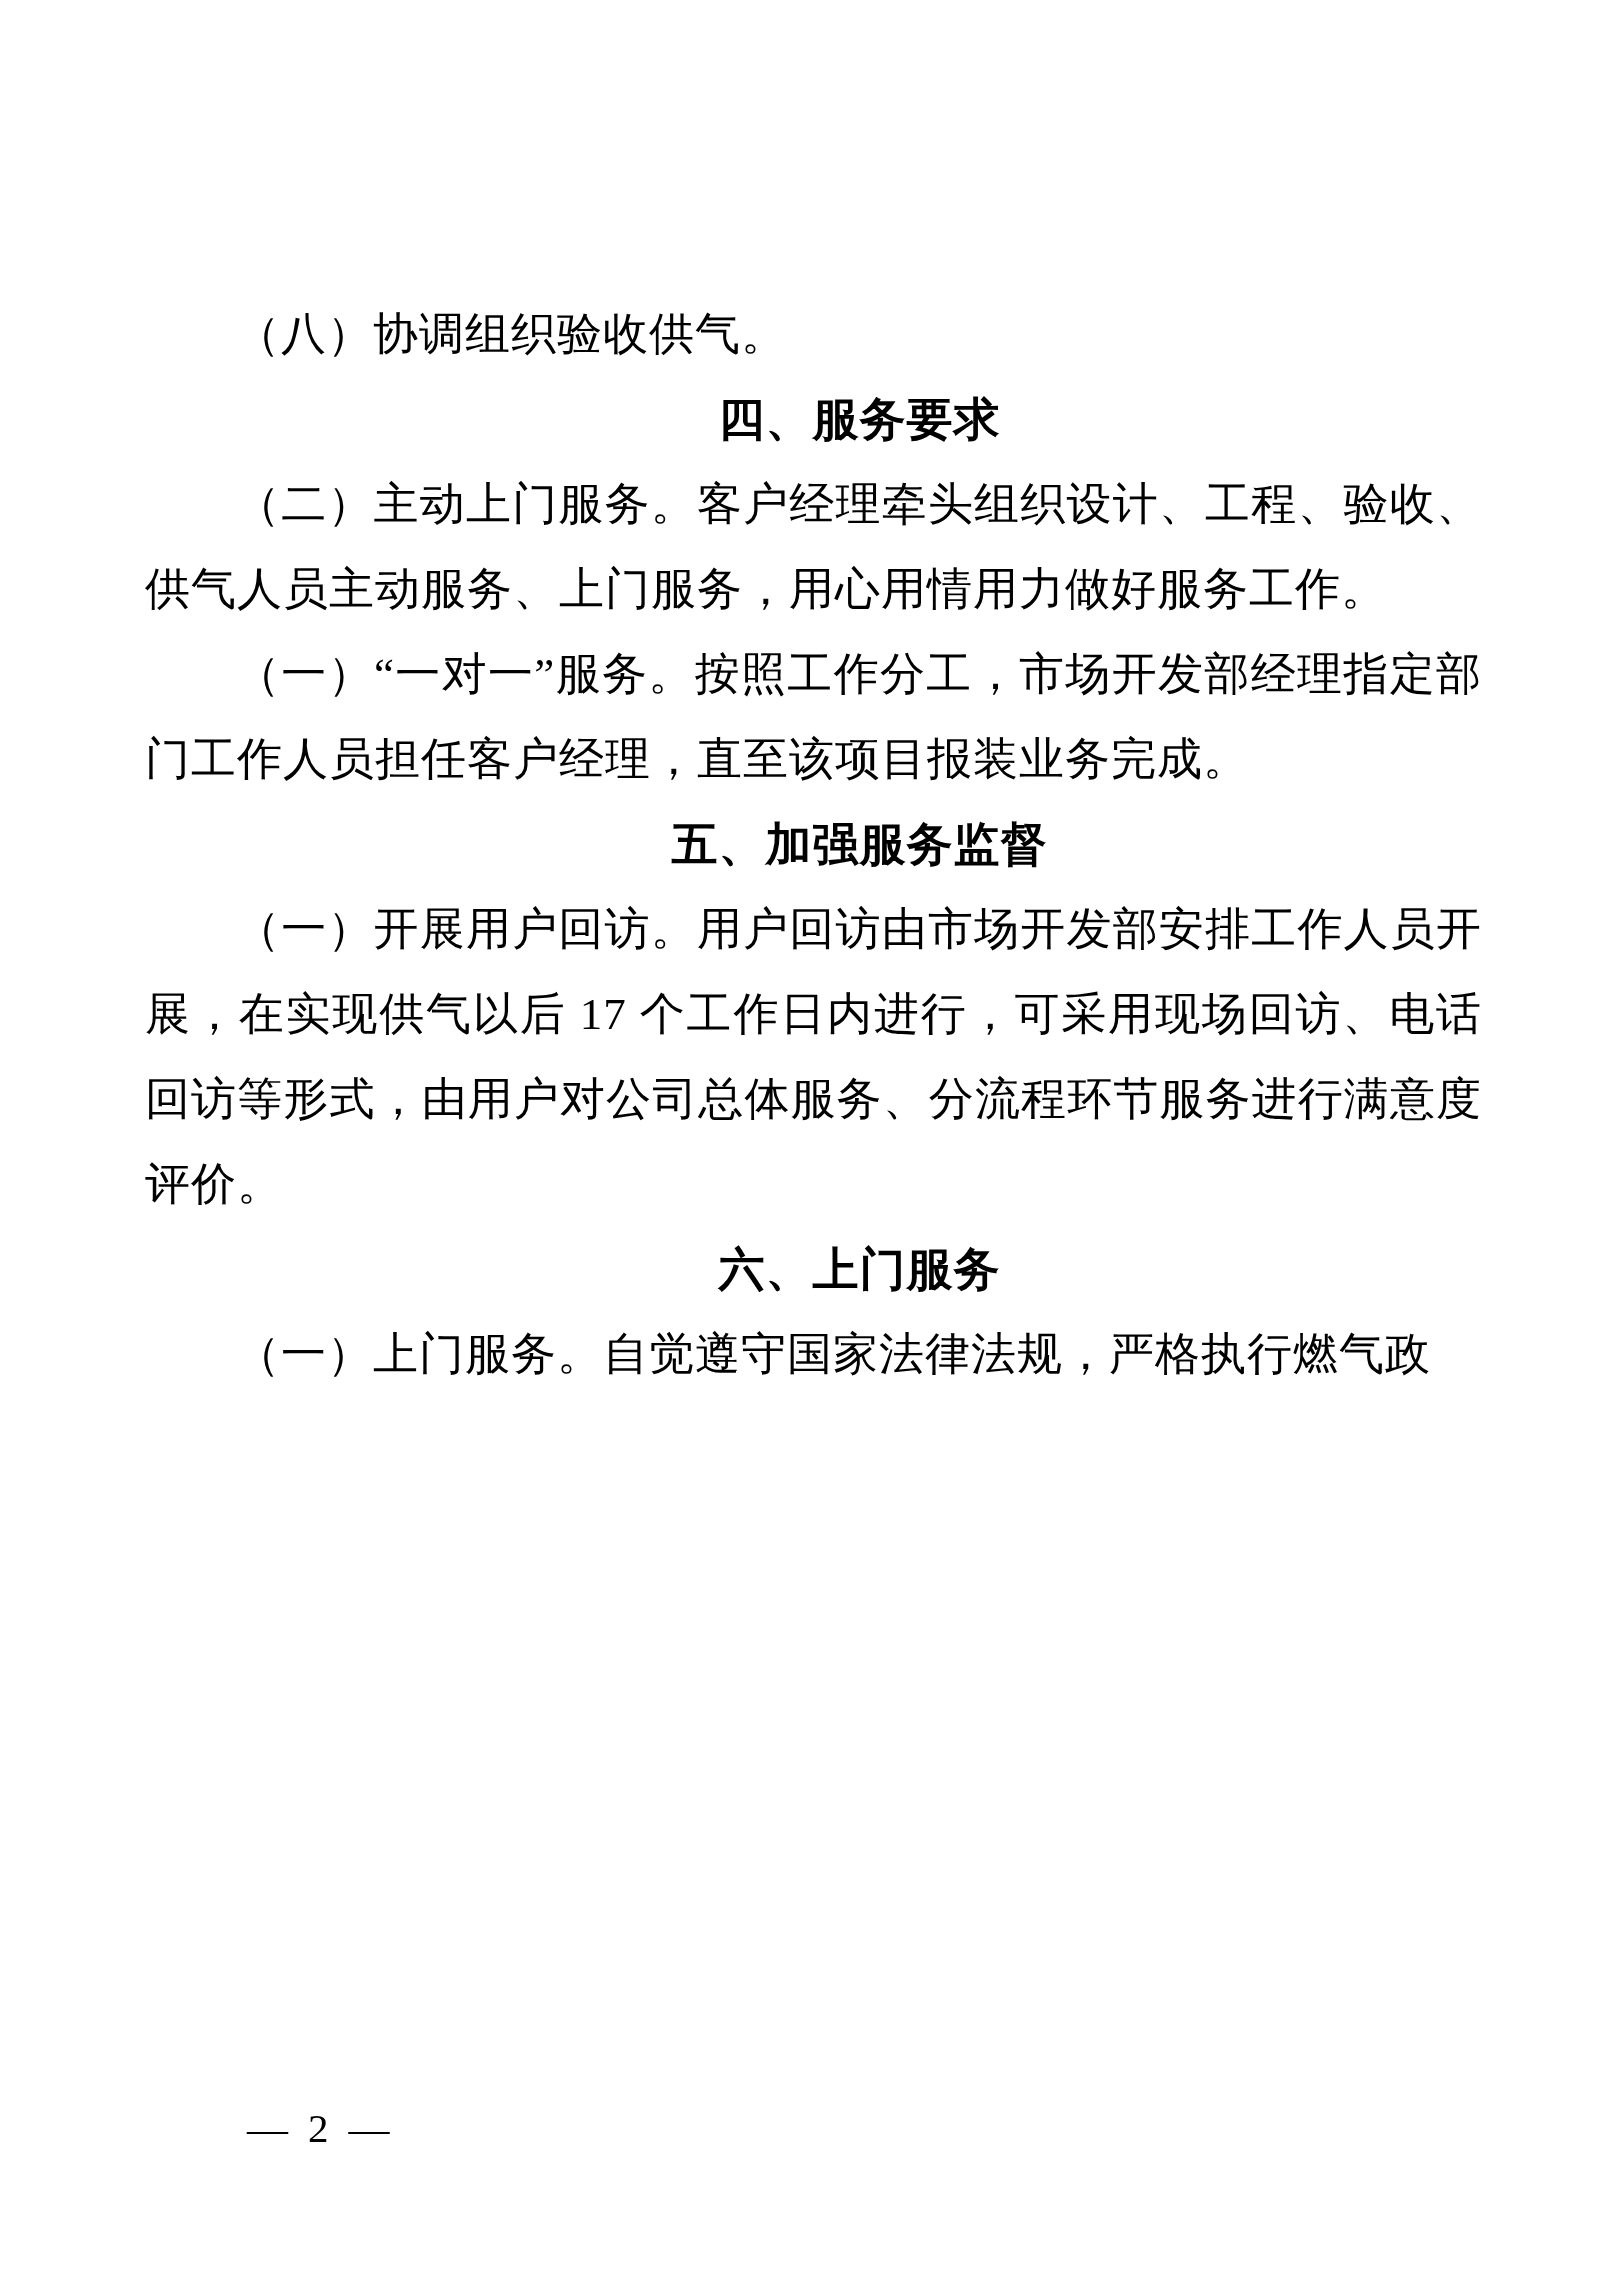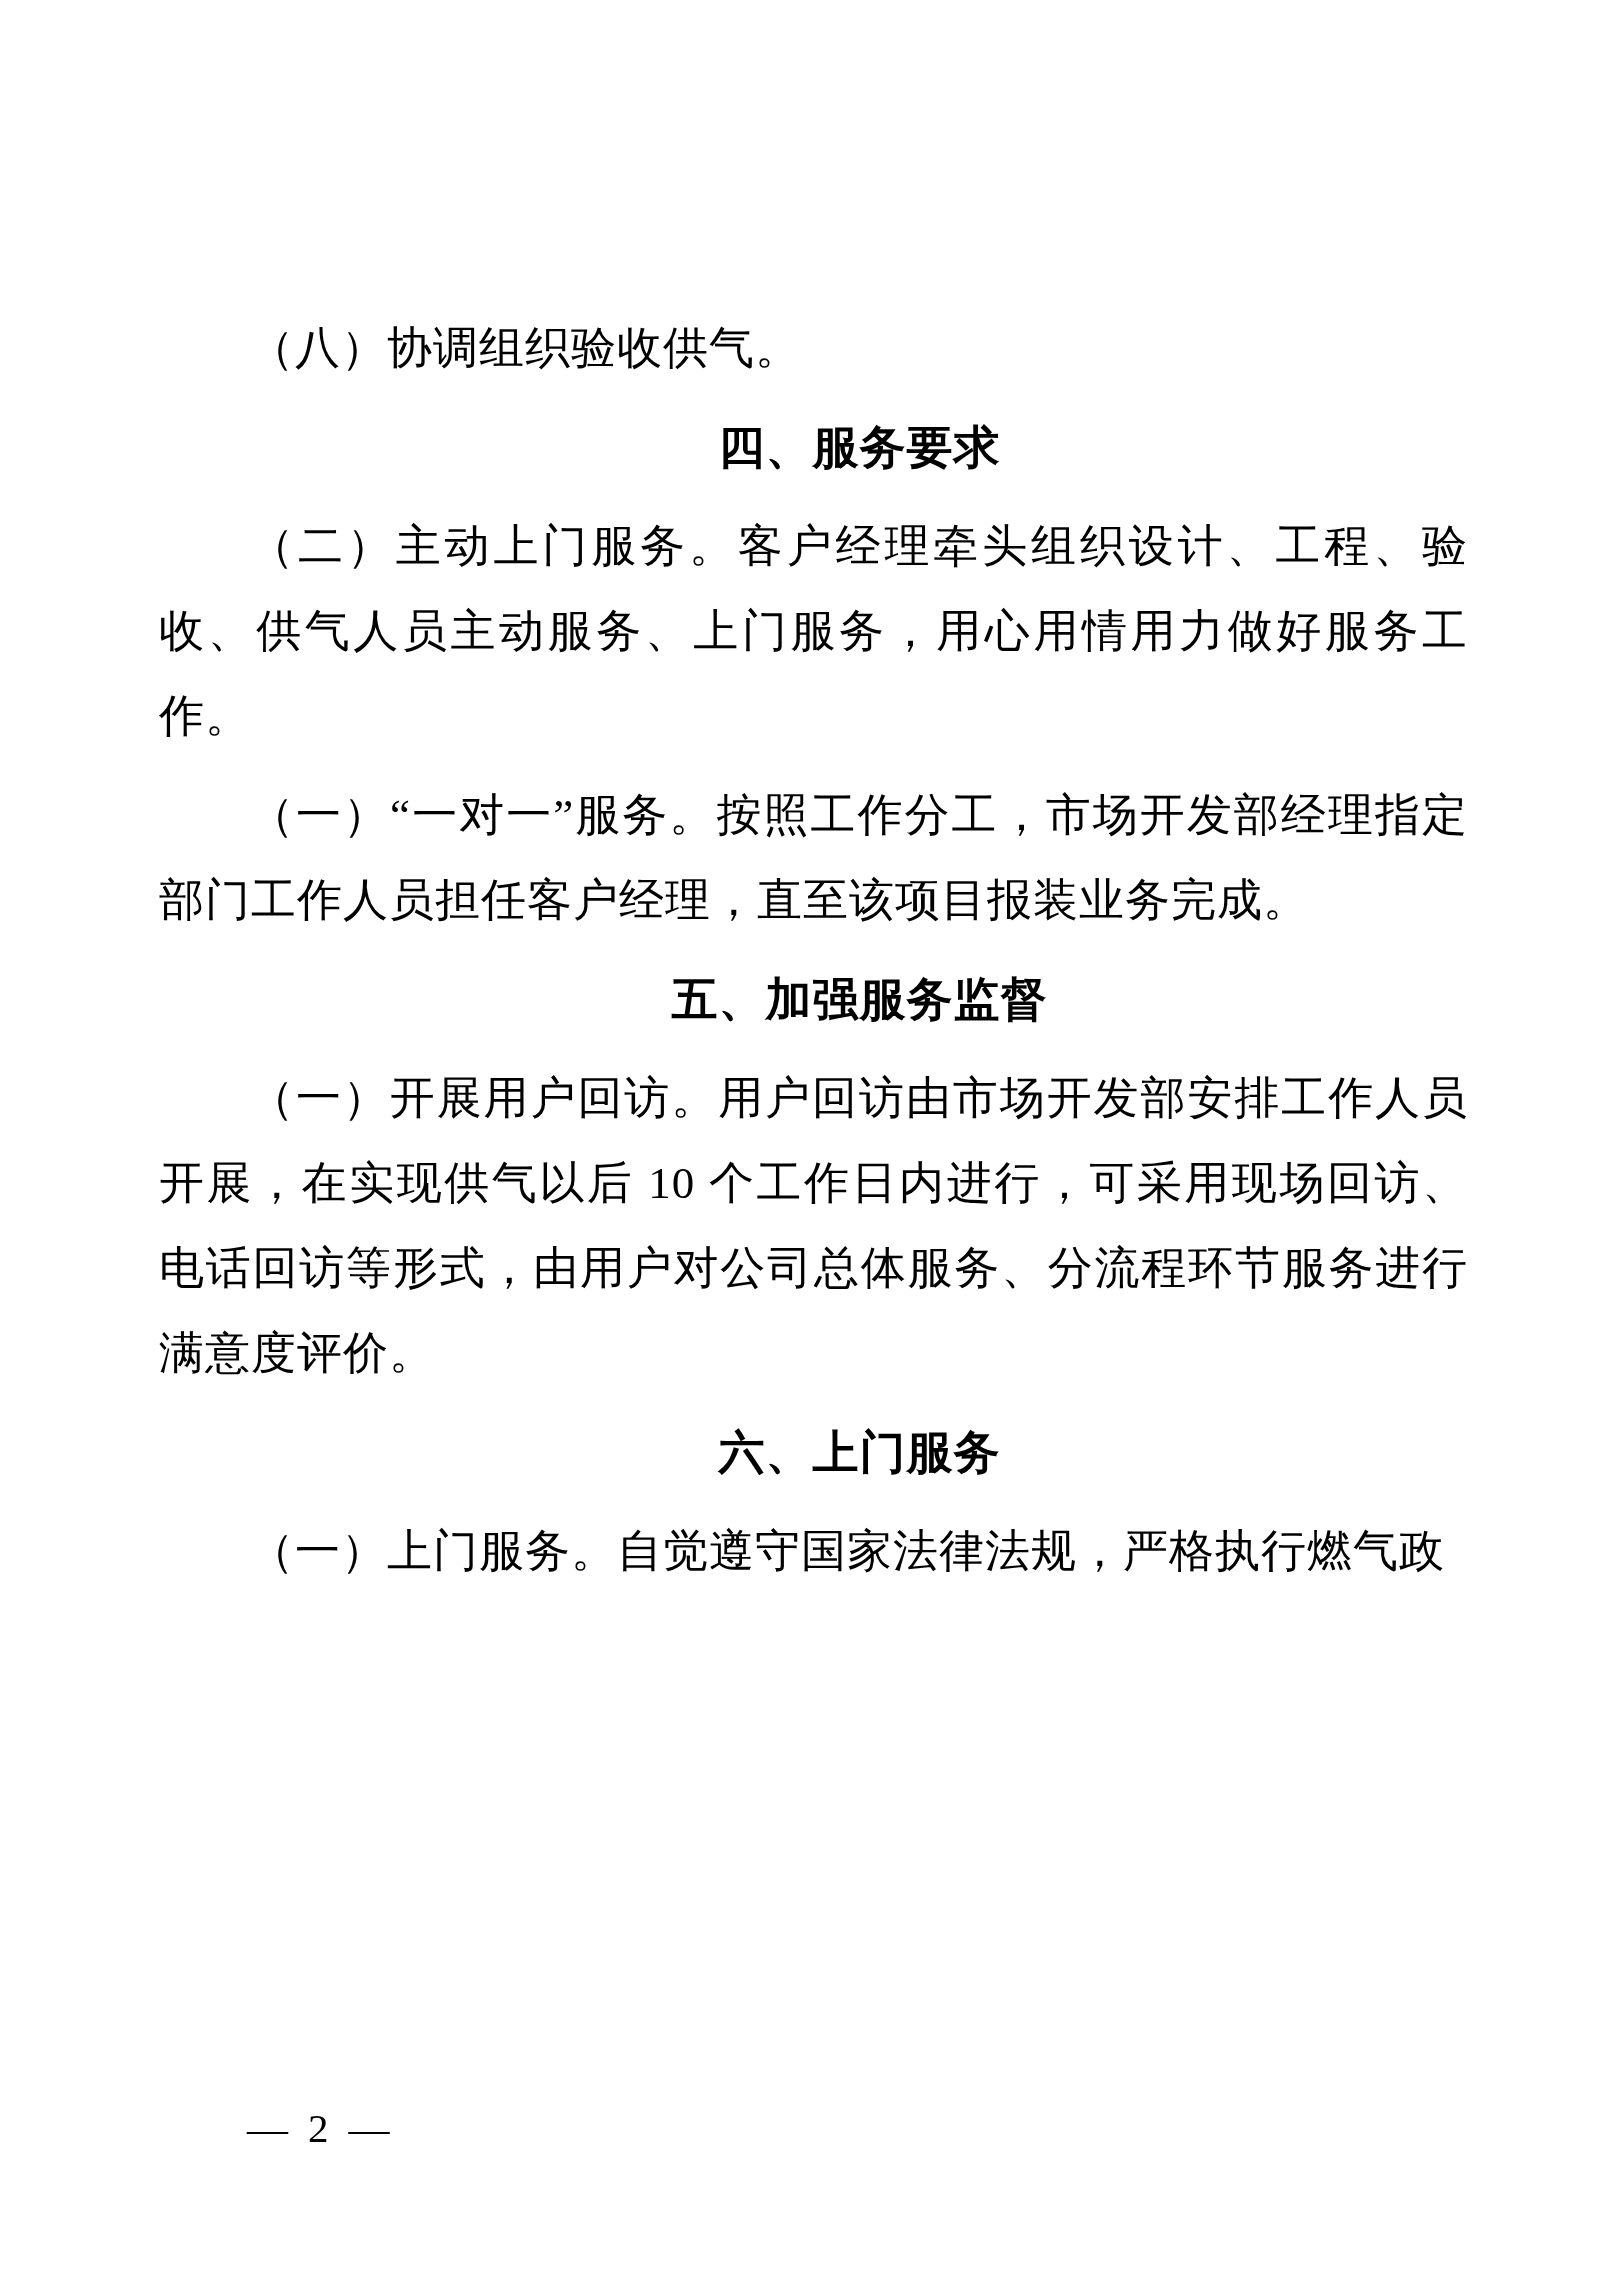--- a/index.html
+++ b/index.html
@@ -15,21 +15,21 @@
     color: #000000;
     overflow: hidden;
   }
   .content {
     position: absolute;
     left: 145px;
     top: 292px;
     width: 1337px;
   }
   .para {
-    margin: 14px;
+    margin: 0;
     padding: 0;
     font-family: "Liberation Serif", "DejaVu Serif", serif;
     font-size: 45px;
     line-height: 85px;
     letter-spacing: 1px;
     text-indent: 2em;
     text-align: justify;
     text-justify: inter-ideograph;
     font-weight: normal;
   }
@@ -58,19 +58,19 @@
 </head>
 <body>
 
 <div class="page">
   <div class="content">
     <p class="para">（八）协调组织验收供气。</p>
     <h2 class="heading">四、服务要求</h2>
     <p class="para">（二）主动上门服务。客户经理牵头组织设计、工程、验收、供气人员主动服务、上门服务，用心用情用力做好服务工作。</p>
     <p class="para">（一）“一对一”服务。按照工作分工，市场开发部经理指定部门工作人员担任客户经理，直至该项目报装业务完成。</p>
     <h2 class="heading">五、加强服务监督</h2>
-    <p class="para">（一）开展用户回访。用户回访由市场开发部安排工作人员开展，在实现供气以后 10 个工作日内进行，可采用现场回访、电话回访等形式，由用户对公司总体服务、分流程环节服务进行满意度评价。</p>
+    <p class="para">（一）开展用户回访。用户回访由市场开发部安排工作人员开展，在实现供气以后 17 个工作日内进行，可采用现场回访、电话回访等形式，由用户对公司总体服务、分流程环节服务进行满意度评价。</p>
     <h2 class="heading">六、上门服务</h2>
     <p class="para">（一）上门服务。自觉遵守国家法律法规，严格执行燃气政</p>
   </div>
   <div class="page-number">— 2 —</div>
 </div>
 
 
 </body></html>

